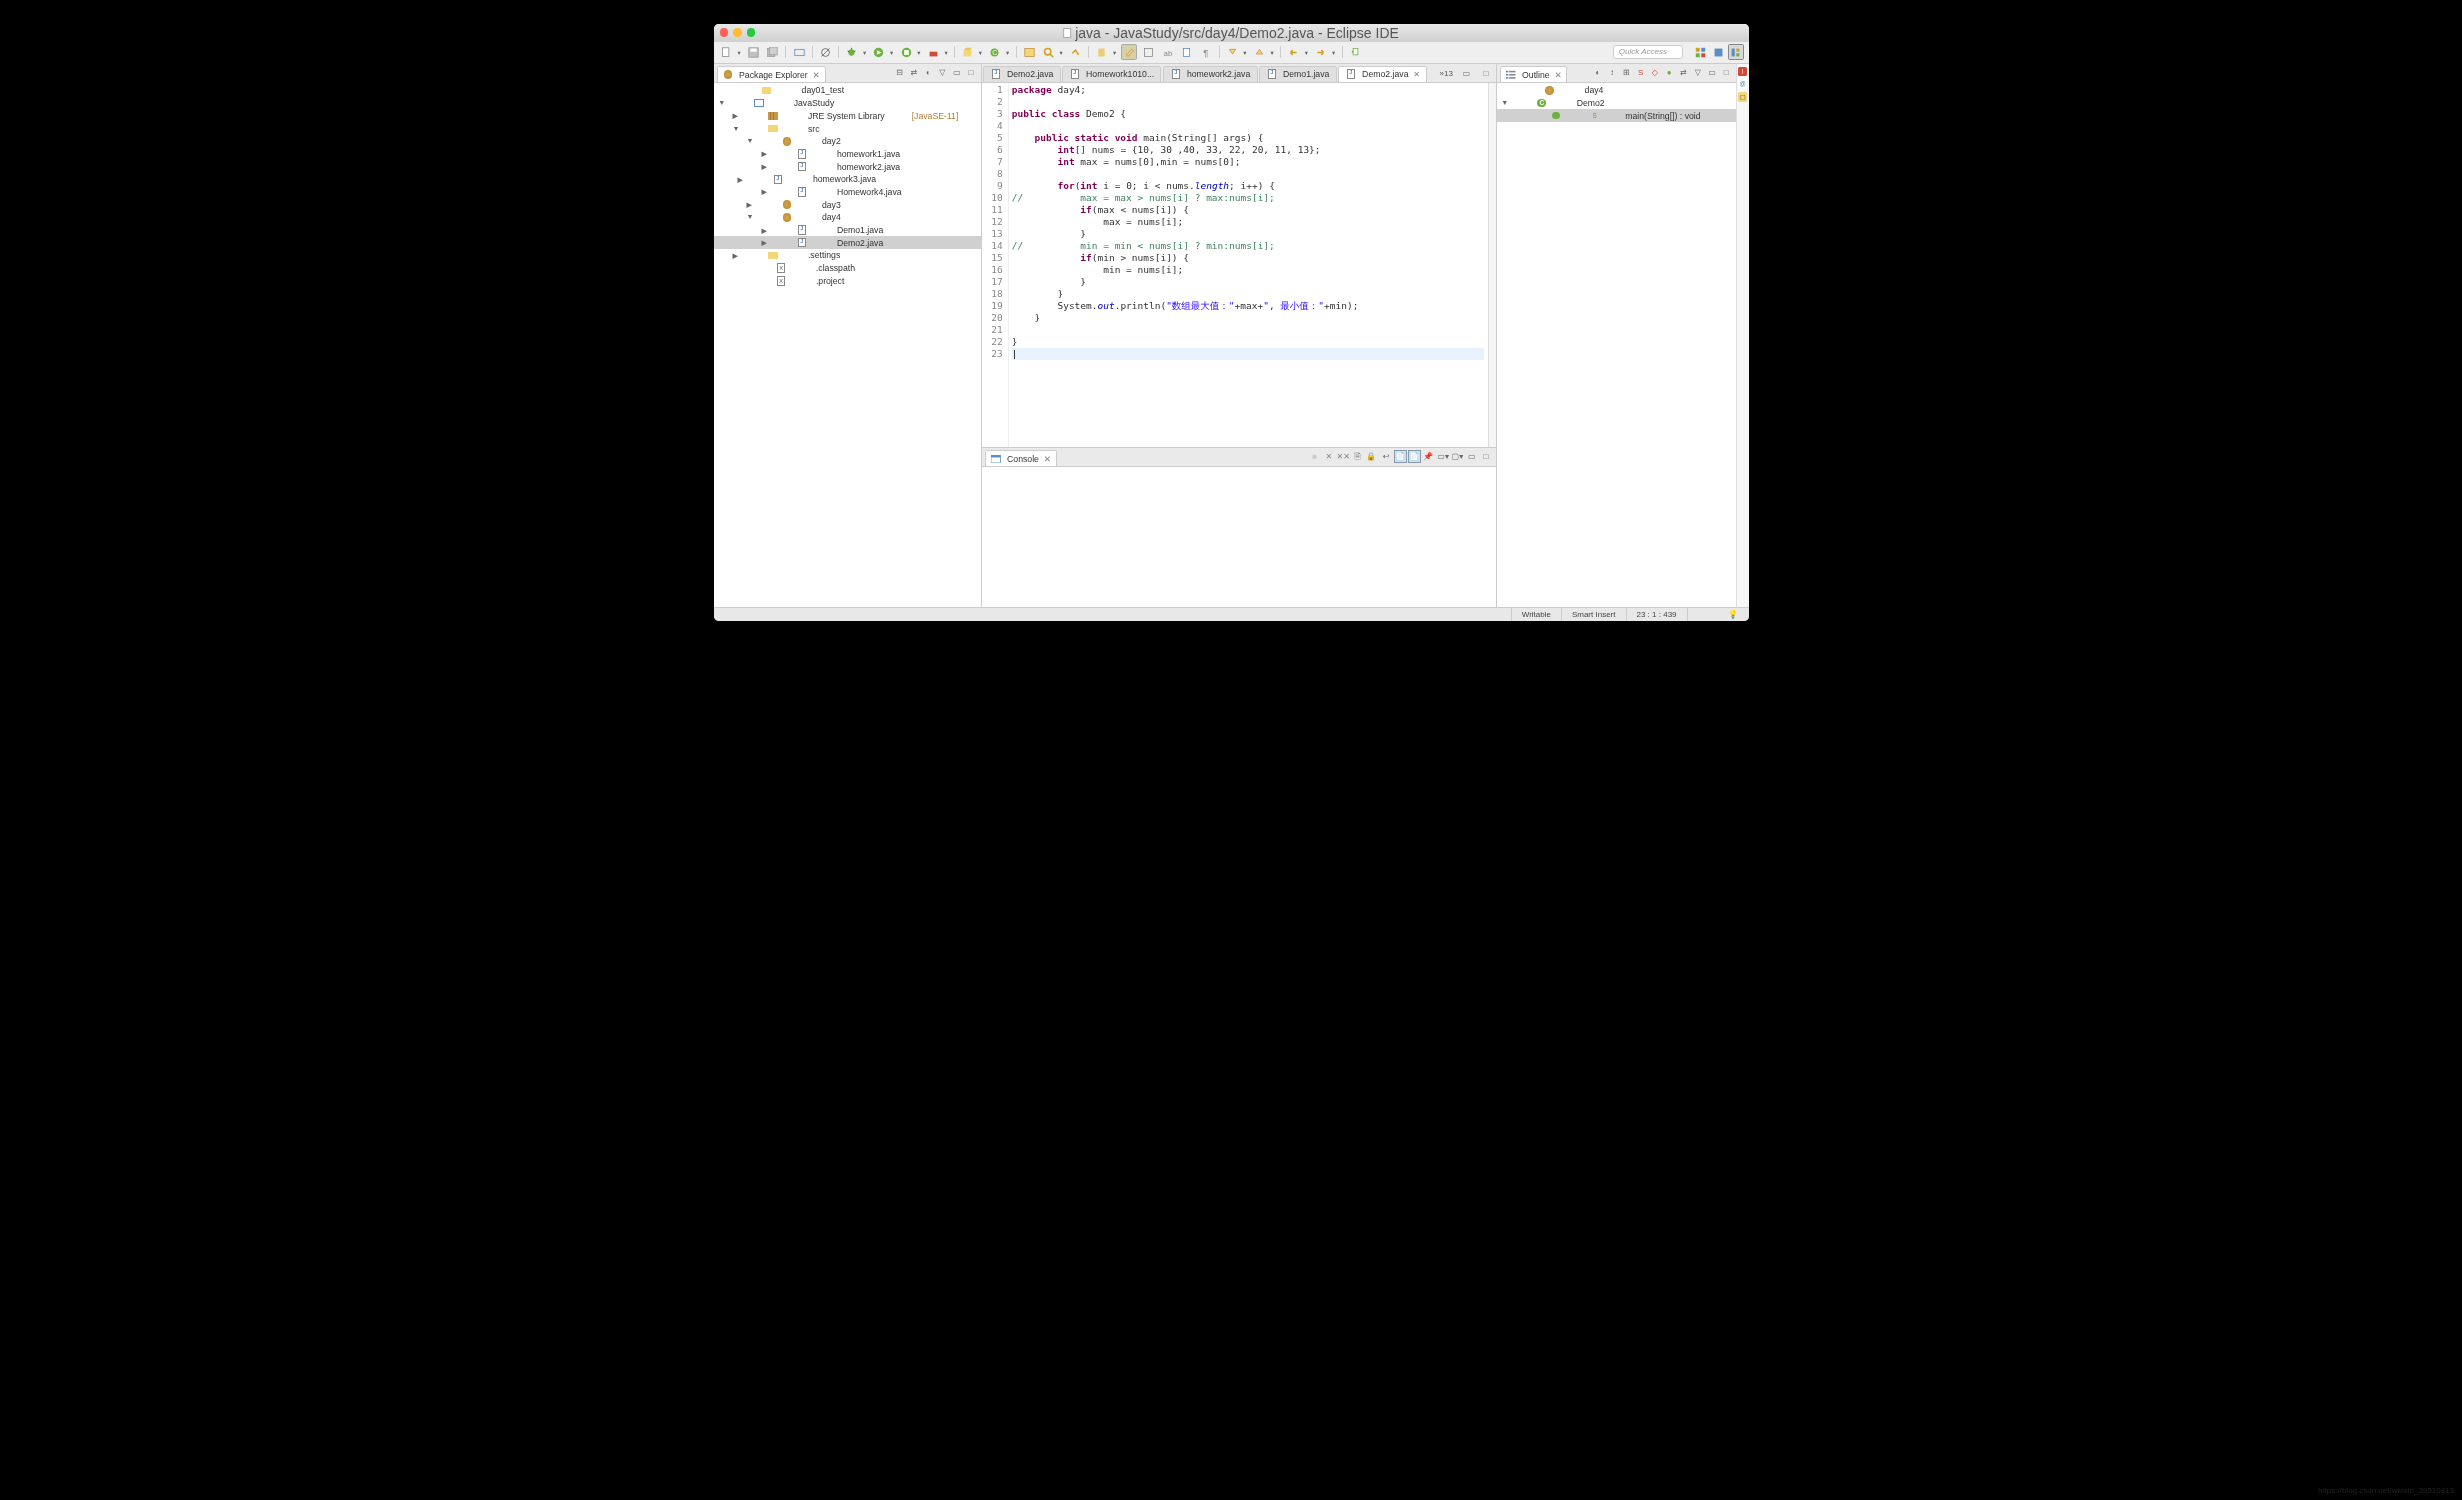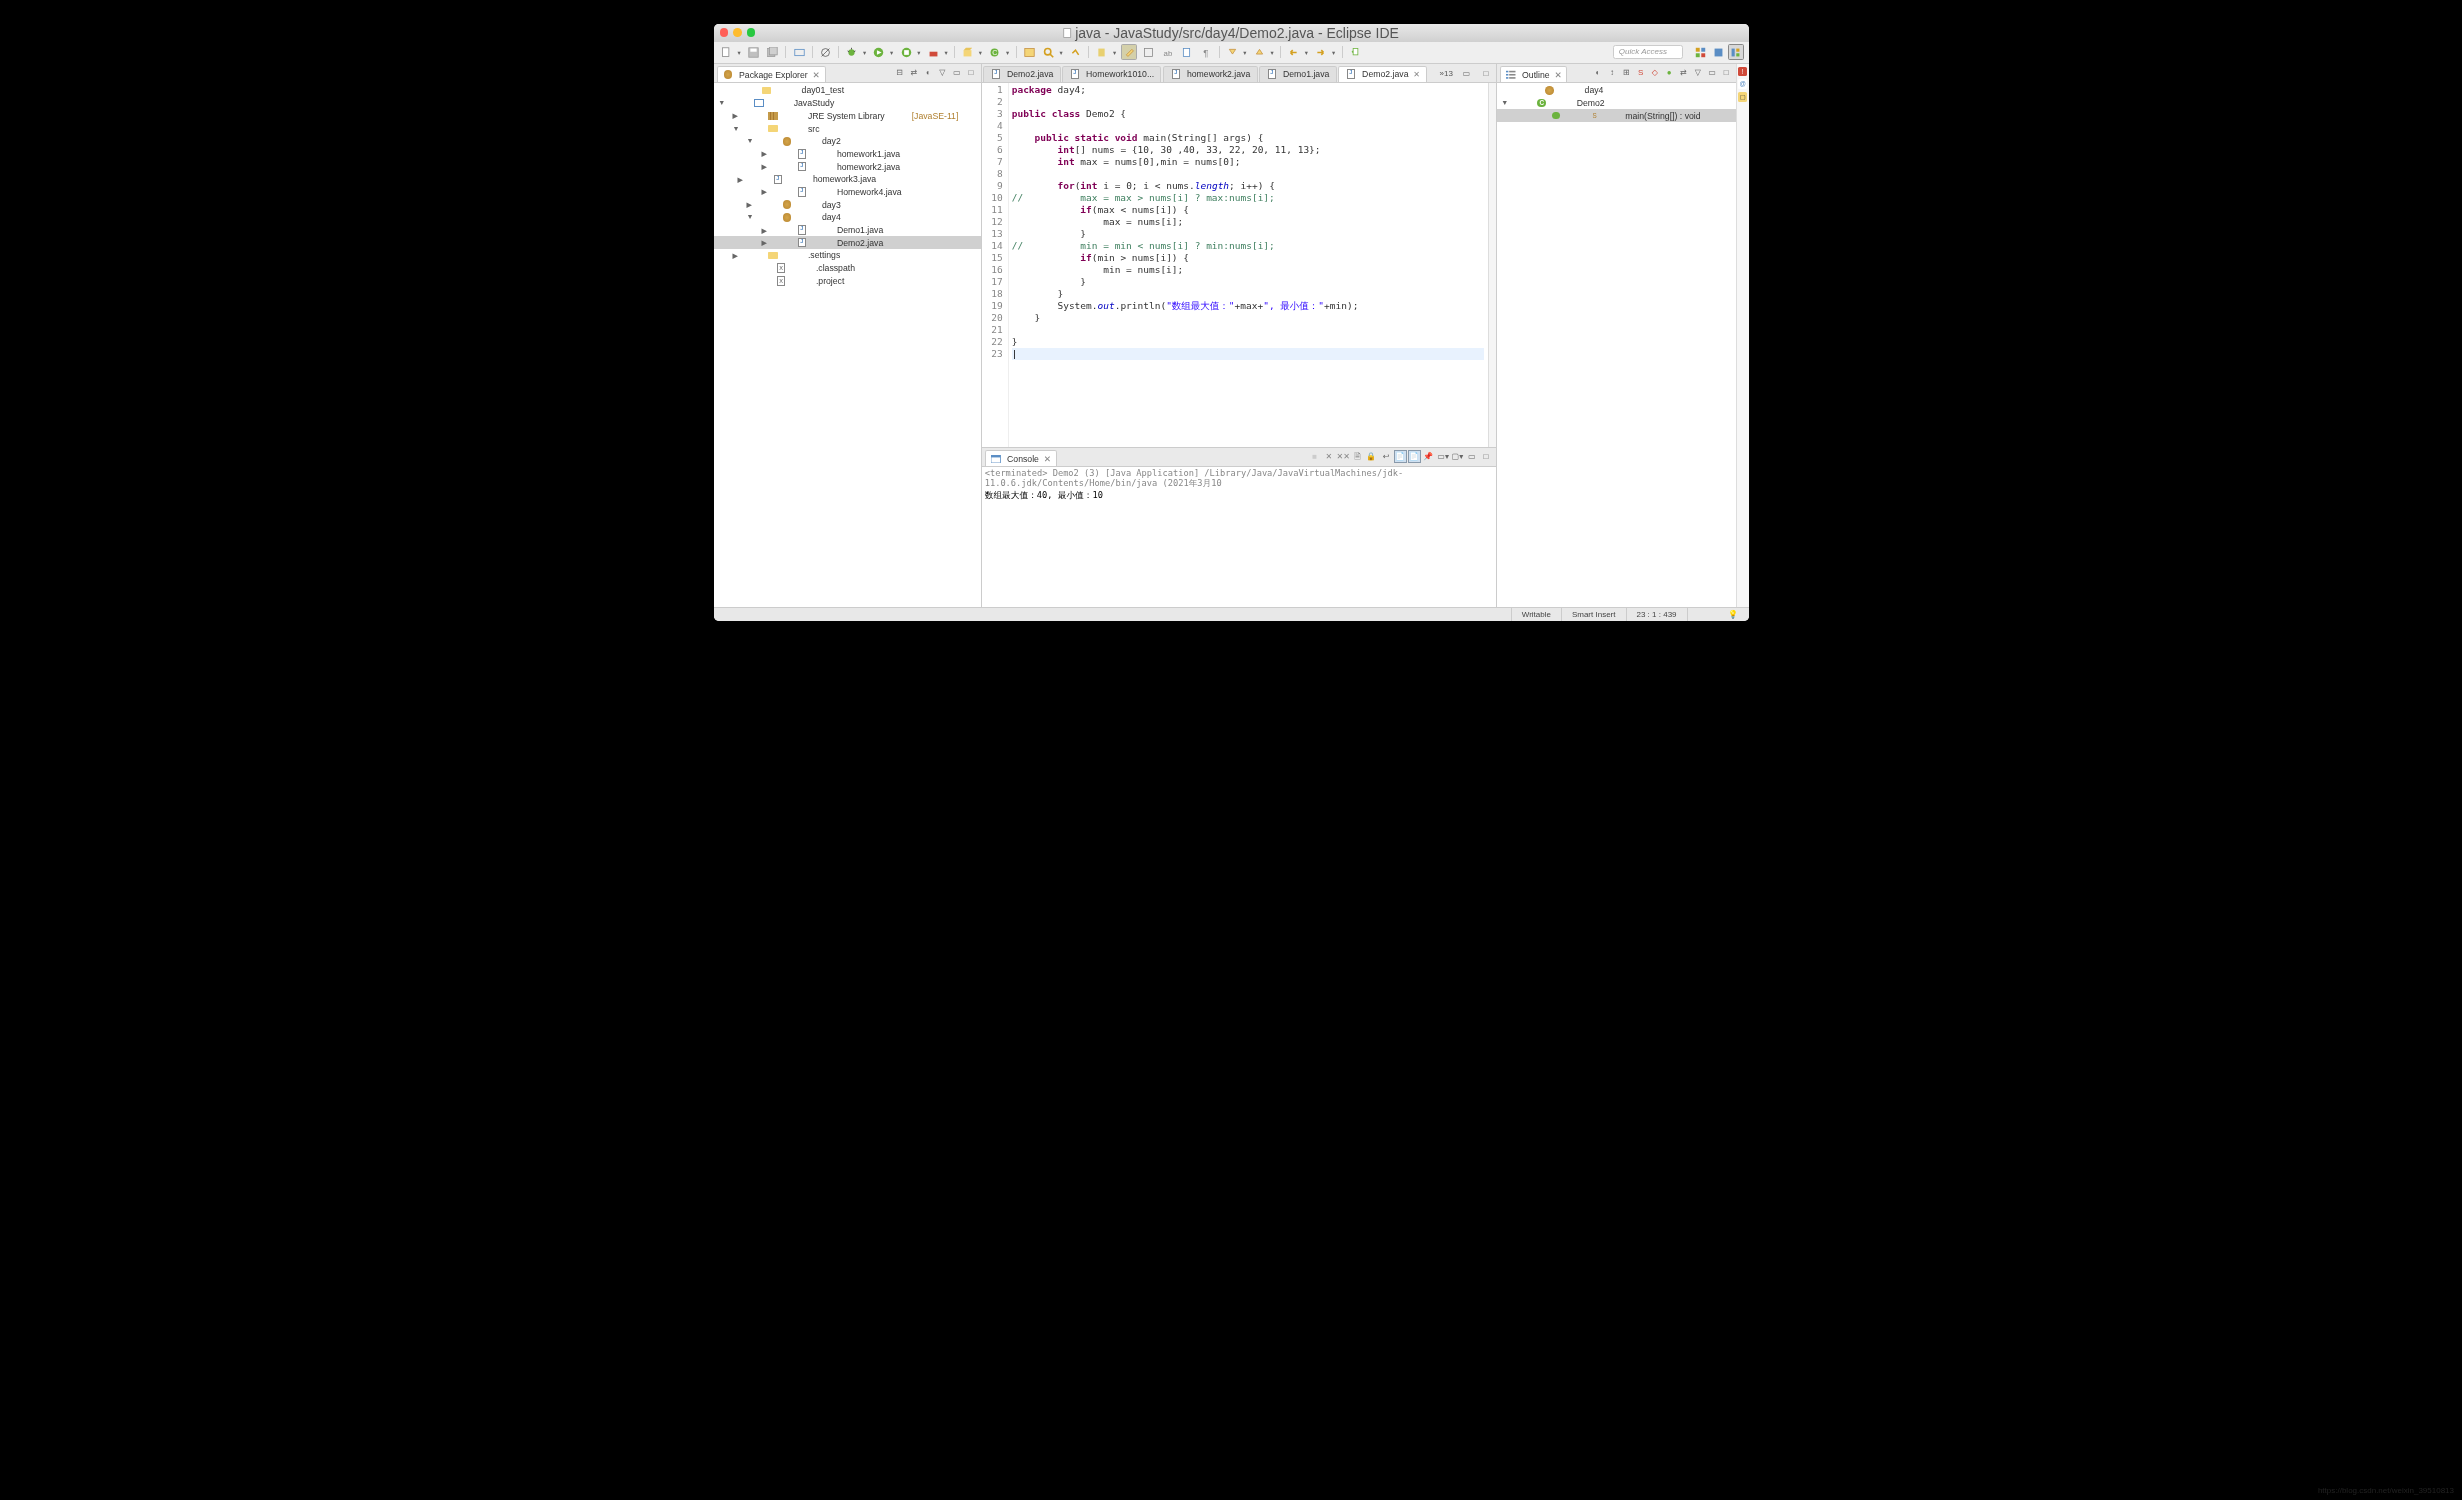--- a/index.html
+++ b/index.html
@@ -534,24 +534,20 @@
               <div class="va-btn">↩</div>
               <div class="va-btn" style="background:#d0e0f0;border:0.8px solid #89a">📄</div>
               <div class="va-btn" style="background:#d0e0f0;border:0.8px solid #89a">📄</div>
               <div class="va-btn">📌</div>
               <div class="va-btn">▭▾</div>
               <div class="va-btn">▢▾</div>
               <div class="va-btn">▭</div>
               <div class="va-btn">□</div>
             </div>
           </div>
-          <div class="console-body">
-            <div class="console-launch">&lt;terminated&gt; Demo2 (3) [Java Application] /Library/Java/JavaVirtualMachines/jdk-11.0.6.jdk/Contents/Home/bin/java (2021年3月10</div>
-            <div class="console-out">数组最大值：40, 最小值：10</div>
-          </div>
         </div>
       </div>
     </div>
 
     <div class="right-panel">
       <div style="display:flex;flex:1;">
         <div style="flex:1;display:flex;flex-direction:column;">
           <div class="view-header">
             <div class="view-tab">
               <span class="ic">

